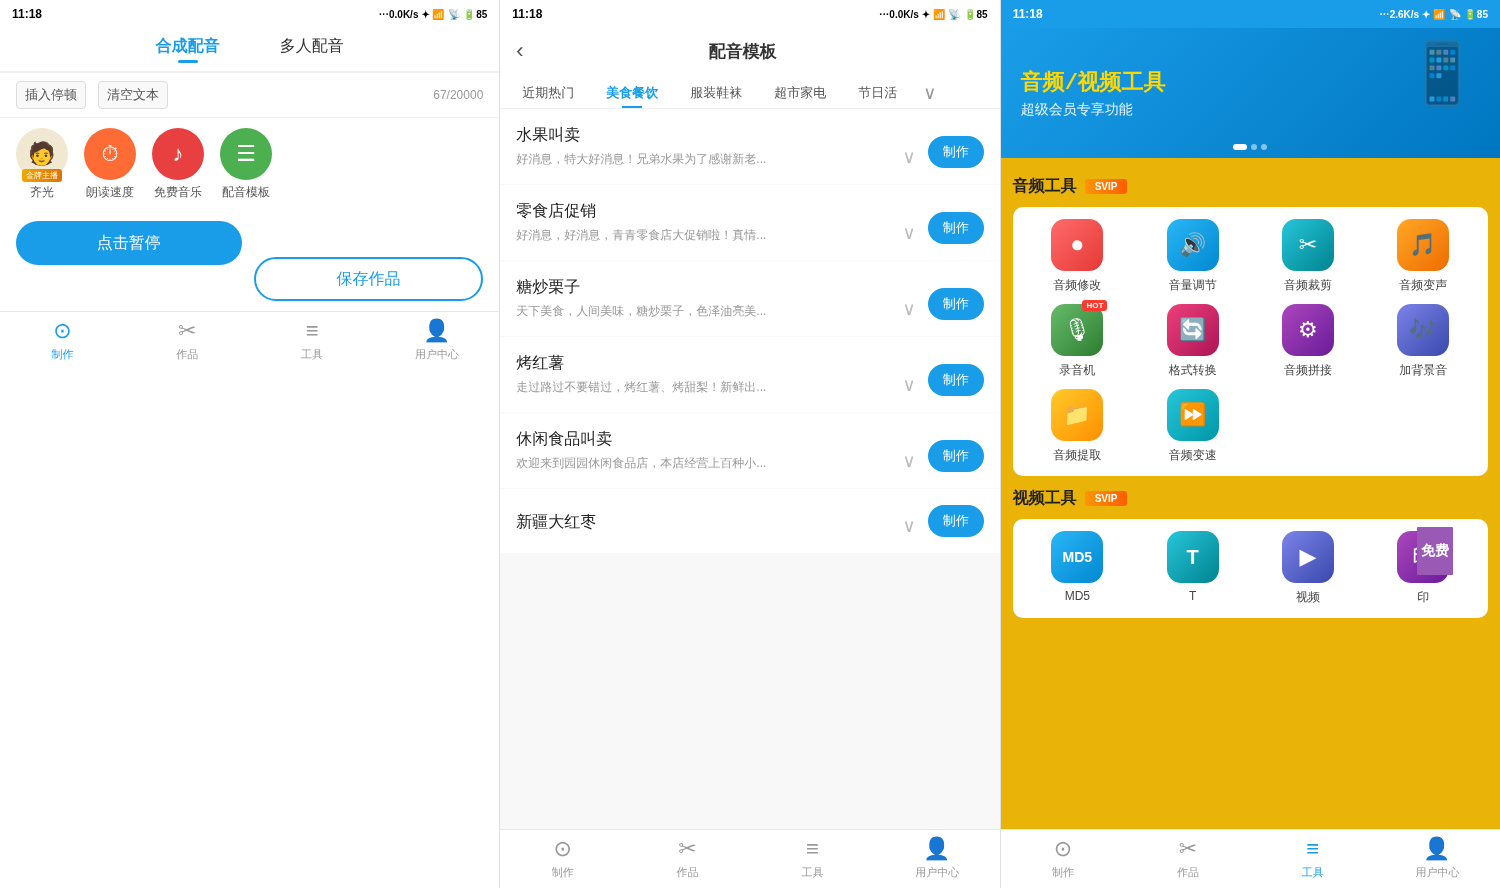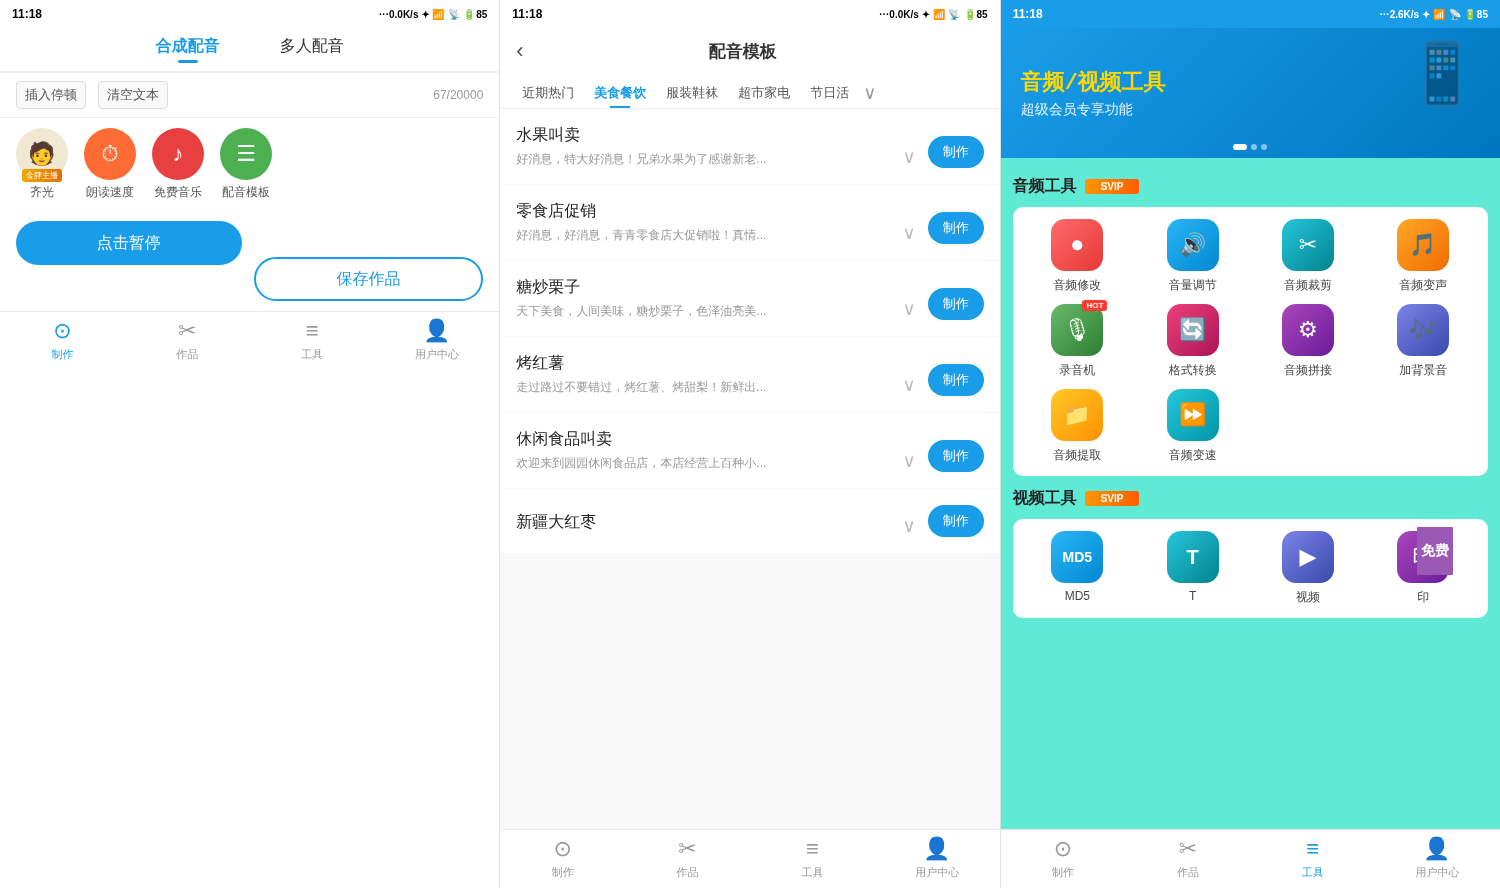--- a/index.html
+++ b/index.html
@@ -208,21 +208,21 @@
       padding: 10px 16px;
       gap: 12px;
     }
     .back-btn { font-size: 22px; color: #555; cursor: pointer; }
     .panel2-title { flex: 1; text-align: center; font-size: 17px; font-weight: 600; color: #333; margin-right: 34px; }
 
     .category-tabs {
       display: flex;
       align-items: center;
       padding: 4px 12px 0;
-      gap: 0;
+      gap: 12px;
       border-bottom: 1px solid #f0f0f0;
       overflow: hidden;
     }
     .cat-tab {
       font-size: 13px;
       color: #555;
       padding: 6px 10px;
       cursor: pointer;
       white-space: nowrap;
       position: relative;
@@ -321,36 +321,36 @@
       transform: translateX(-50%);
       display: flex;
       gap: 4px;
     }
     .dot { width: 6px; height: 6px; border-radius: 50%; background: rgba(255,255,255,0.5); }
     .dot.active { background: #fff; width: 14px; border-radius: 3px; }
 
     .tools-section {
       flex: 1;
       overflow-y: auto;
-      background: #5eead4;
+      background: #eab308;
       padding: 12px;
     }
     .section-header {
       display: flex;
       align-items: center;
       gap: 8px;
       margin-bottom: 10px;
       margin-top: 6px;
     }
     .section-title { font-size: 16px; font-weight: 700; color: #222; }
     .svip-badge {
       background: linear-gradient(90deg, #ff9500, #ff5e00);
       color: #fff;
       font-size: 10px;
-      padding: 2px 16px;
+      padding: 2px 10px;
       border-radius: 3px;
       font-weight: 700;
     }
 
     .tools-grid {
       display: grid;
       grid-template-columns: repeat(4, 1fr);
       gap: 10px;
       background: #fff;
       border-radius: 10px;

